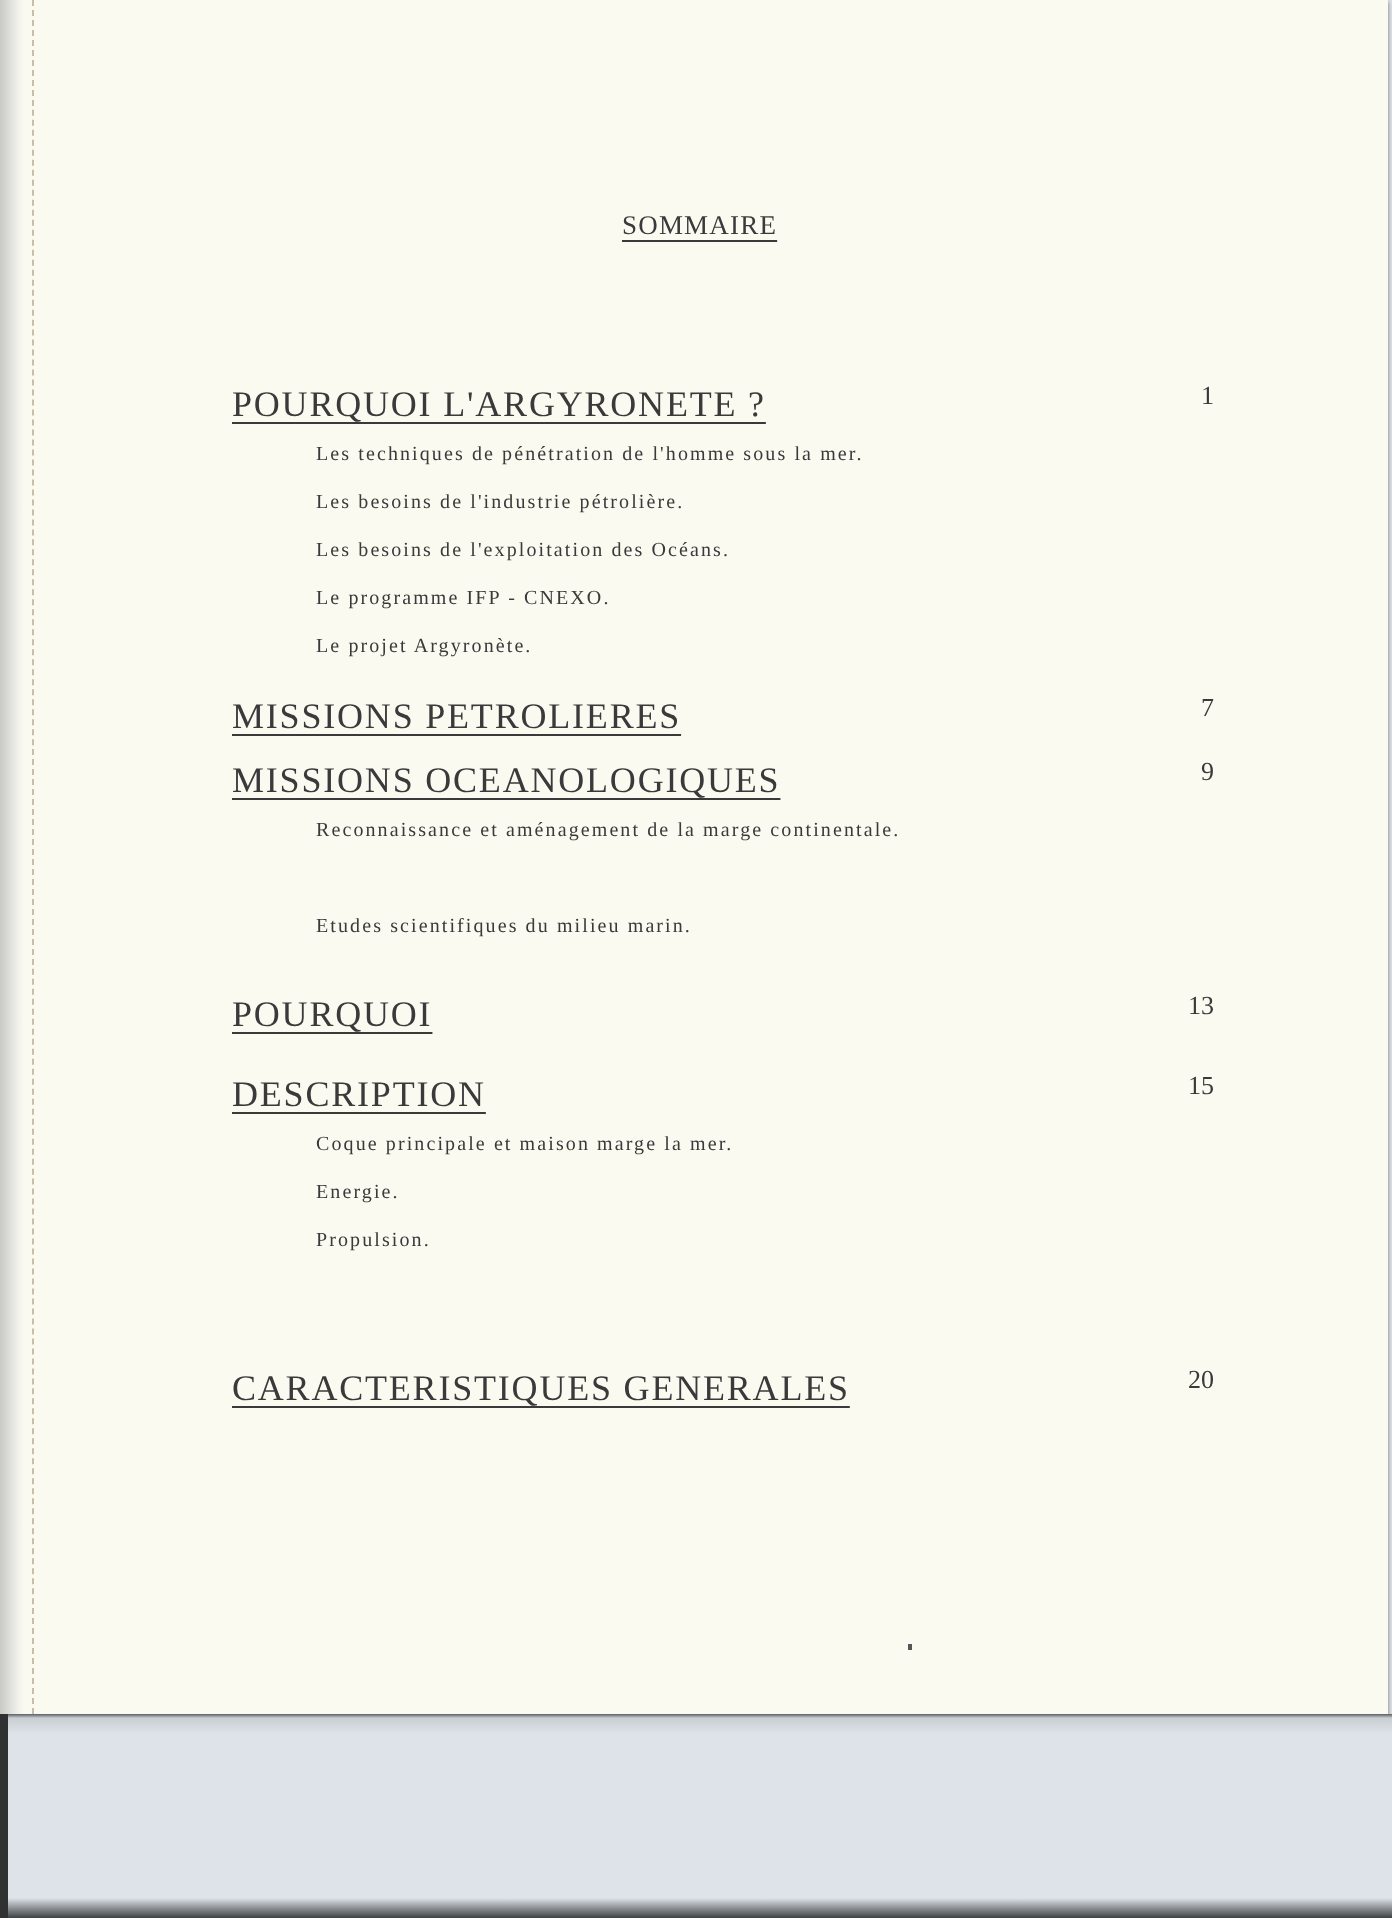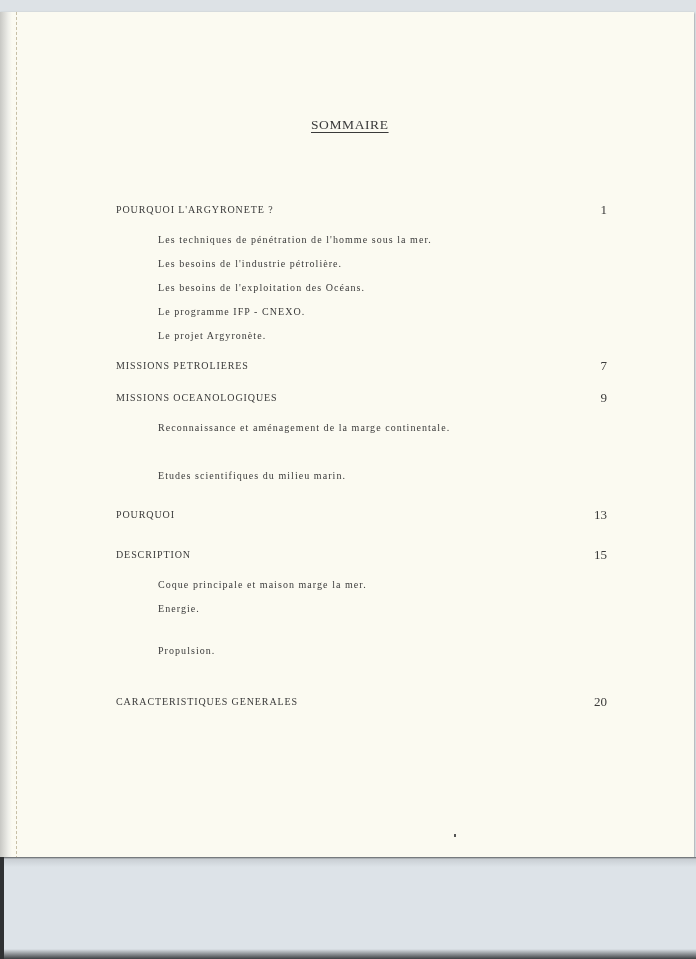--- a/index.html
+++ b/index.html
@@ -1,23 +1,23 @@
 <!DOCTYPE html>
 <html><head>
 <meta charset="utf-8">
 <style>
   html, body { margin: 0; padding: 0; }
   body { width: 696px; height: 959px; position: relative; overflow: hidden; background: #dde2e6; font-family: "Liberation Serif", "DejaVu Serif", serif; color: #3a3a3a; }
-  .page { position: absolute; left: 0; top: 0; width: 694px; height: 857px; background: #fbfaf1; box-shadow: 0 1px 2px rgba(0,0,0,0.5); margin-top: 12px; }
+  .page { position: absolute; left: 0; top: 0; width: 694px; height: 857px; background: #fbfaf1; box-shadow: 0 1px 2px rgba(0,0,0,0.5); }
   .gutter { position: absolute; left: 0; top: 0; width: 12px; height: 857px; background: linear-gradient(to right, #c8c8c4, #efefea 70%, #fbfaf1); }
   .stitch { position: absolute; left: 16px; top: 0; width: 0; height: 857px; border-left: 1px dashed #c7bfa6; }
   .scanbed { position: absolute; left: 0; top: 857px; width: 696px; height: 102px; background: linear-gradient(to bottom, #5a5e62 0, #c9ced3 2px, #dde3e8 10px, #dde3e8 92px, #3e4144 100%); }
   .scanbed-left { position: absolute; left: 0; top: 857px; width: 4px; height: 102px; background: #2f3133; }
   .title { position: absolute; left: 311px; top: 105px; font-size: 13.5px; letter-spacing: 0.6px; text-decoration: underline; text-underline-offset: 3px; }
-  .section { position: absolute; left: 116px; font-size: 10px; letter-spacing: 0.9px; text-underline-offset: 3px; }
+  .section { position: absolute; left: 116px; font-size: 18px; letter-spacing: 0.9px; text-decoration: underline; text-underline-offset: 3px; }
   .pnum { position: absolute; right: 87px; font-size: 13px; text-align: right; }
   .sub { position: absolute; left: 158px; font-size: 10px; letter-spacing: 1.05px; }
   .speck { position: absolute; width: 2px; height: 3px; background: #555; }
 </style>
 </head>
 <body>
 
 <div class="page">
   <div class="gutter"></div>
   <div class="stitch"></div>
@@ -40,21 +40,21 @@
   <div class="sub" style="top:410px">Reconnaissance et aménagement de la marge continentale.</div>
   <div class="sub" style="top:458px">Etudes scientifiques du milieu marin.</div>
 
   <div class="section" style="top:497px">POURQUOI</div>
   <div class="pnum" style="top:495px">13</div>
 
   <div class="section" style="top:537px">DESCRIPTION</div>
   <div class="pnum" style="top:535px">15</div>
   <div class="sub" style="top:567px">Coque principale et maison marge la mer.</div>
   <div class="sub" style="top:591px">Energie.</div>
-  <div class="sub" style="top:633px">Propulsion.</div>
+  <div class="sub" style="top:615px">Propulsion.</div>
 
   <div class="section" style="top:684px">CARACTERISTIQUES GENERALES</div>
   <div class="pnum" style="top:682px">20</div>
 
   <div class="speck" style="left:454px; top:822px"></div>
 </div>
 
 <div class="scanbed"></div>
 <div class="scanbed-left"></div>
 

